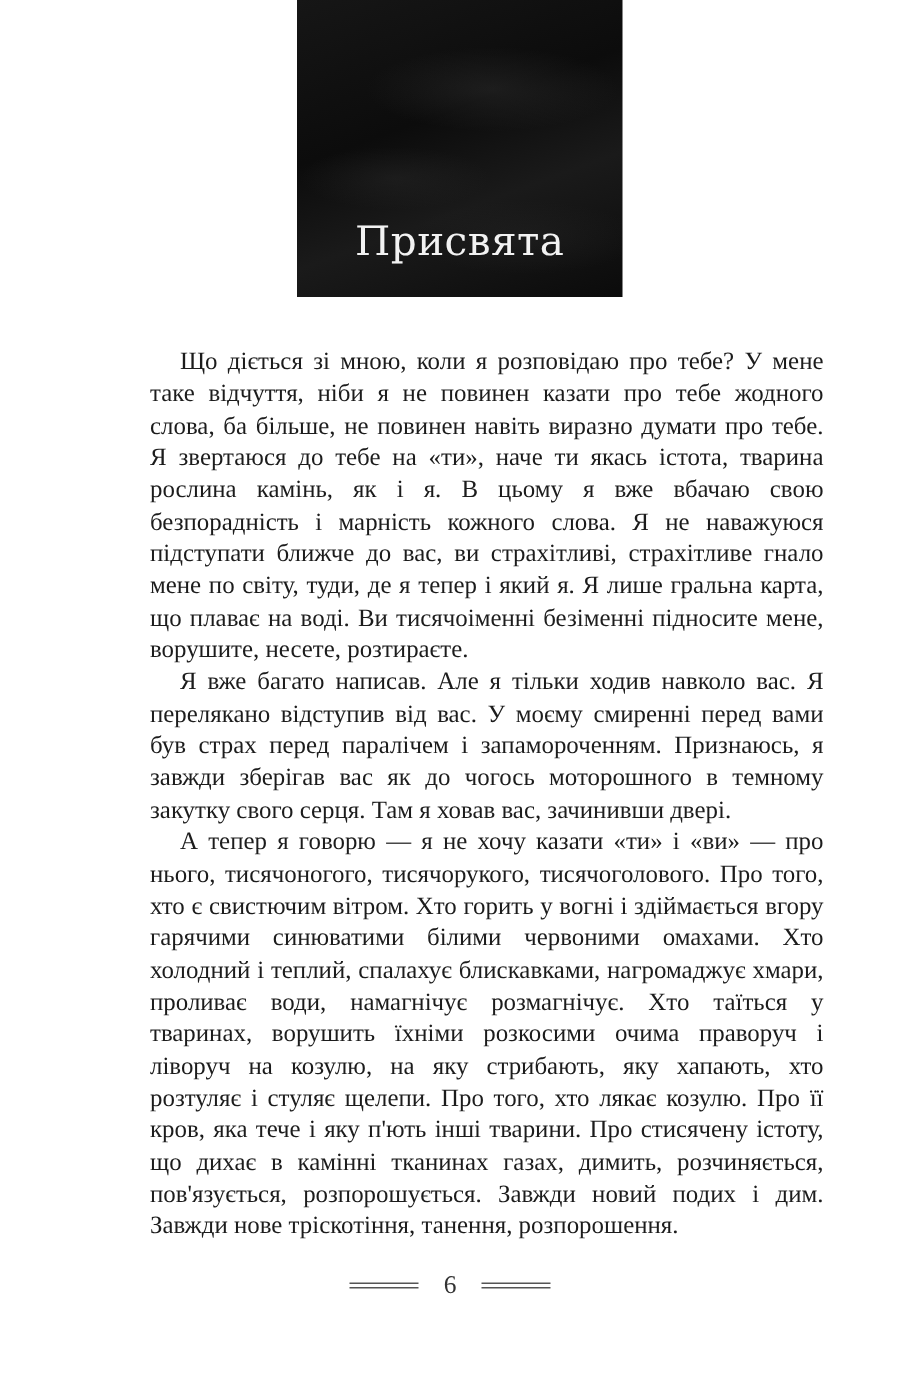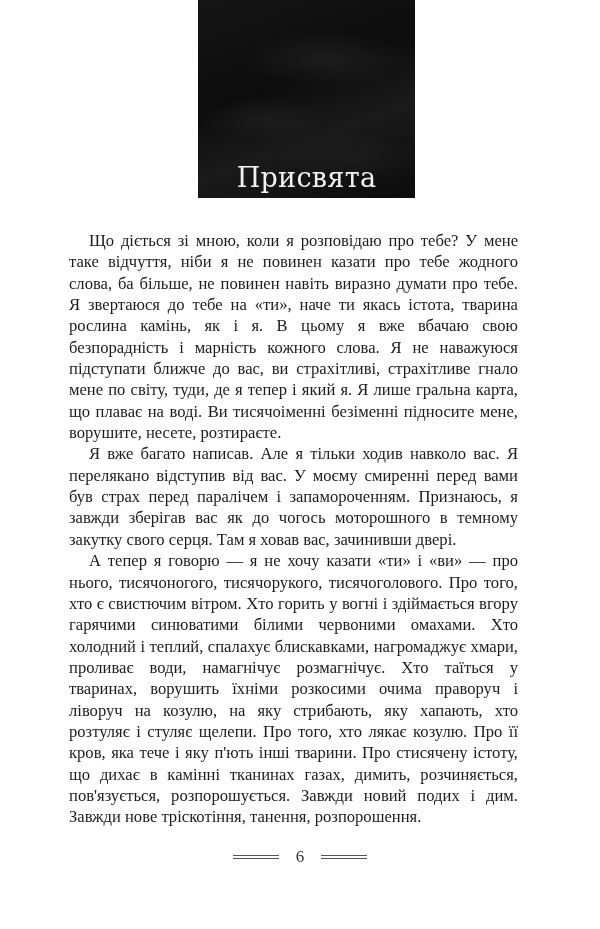--- a/index.html
+++ b/index.html
@@ -24,31 +24,31 @@
     background:
       radial-gradient(ellipse 120px 40px at 60% 30%, rgba(60,60,60,0.35), rgba(0,0,0,0) 70%),
       radial-gradient(ellipse 90px 30px at 30% 60%, rgba(50,50,50,0.30), rgba(0,0,0,0) 70%),
       radial-gradient(ellipse 110px 35px at 70% 80%, rgba(45,45,45,0.30), rgba(0,0,0,0) 70%),
       linear-gradient(160deg, #161616 0%, #0c0c0c 40%, #1a1a1a 65%, #0b0b0b 100%);
   }
   .chapter-title {
     position: absolute;
     left: 0;
     right: 0;
-    top: 161px;
+    top: 145px;
     text-align: center;
     color: #f2f2f2;
     font-family: "DejaVu Serif", "Liberation Serif", serif;
     font-size: 27px;
     letter-spacing: 0.3px;
     line-height: 34px;
   }
   .body-text {
     position: absolute;
-    left: 69px;
+    left: 100px;
     top: 230px;
     width: 449px;
     font-family: "Liberation Serif", "DejaVu Serif", serif;
     font-size: 16.6px;
     line-height: 21.35px;
     text-align: justify;
     hyphens: manual;
   }
   .body-text p {
     margin: 0;

